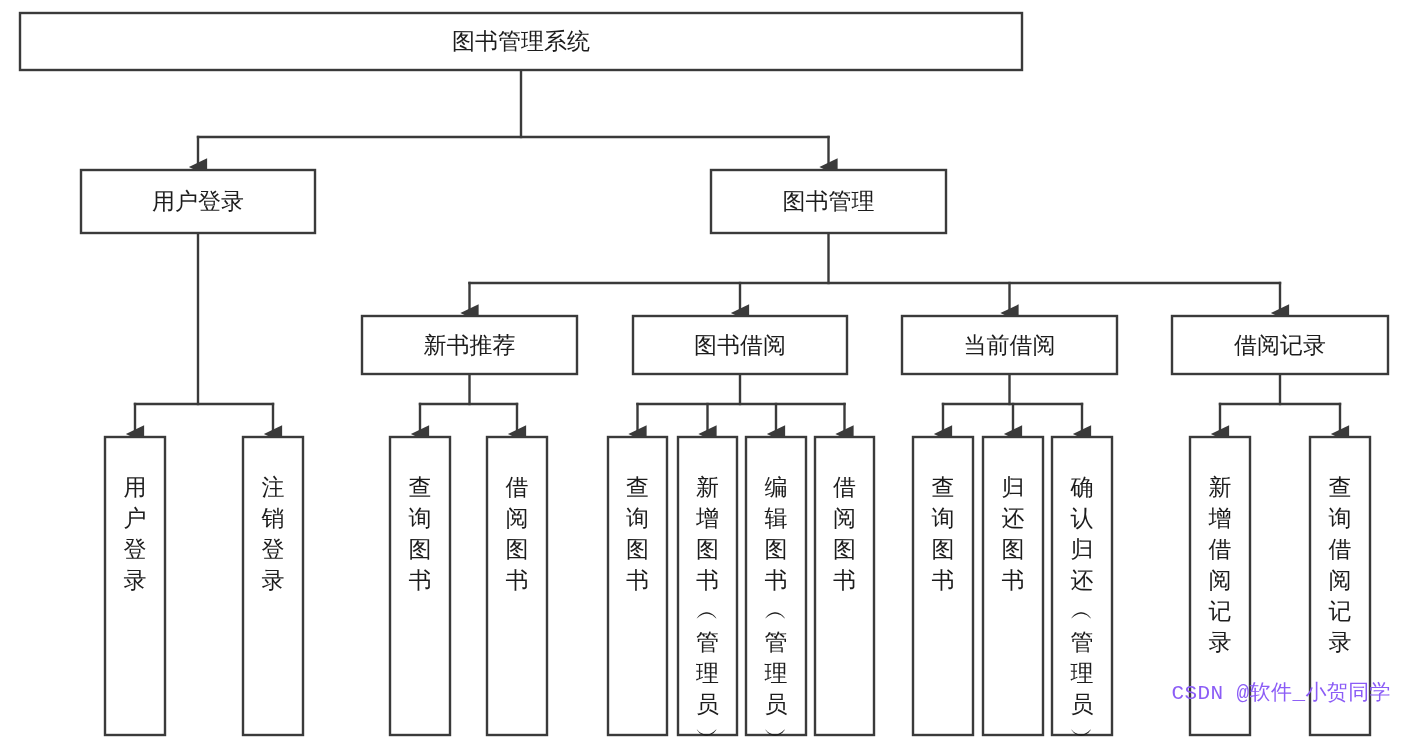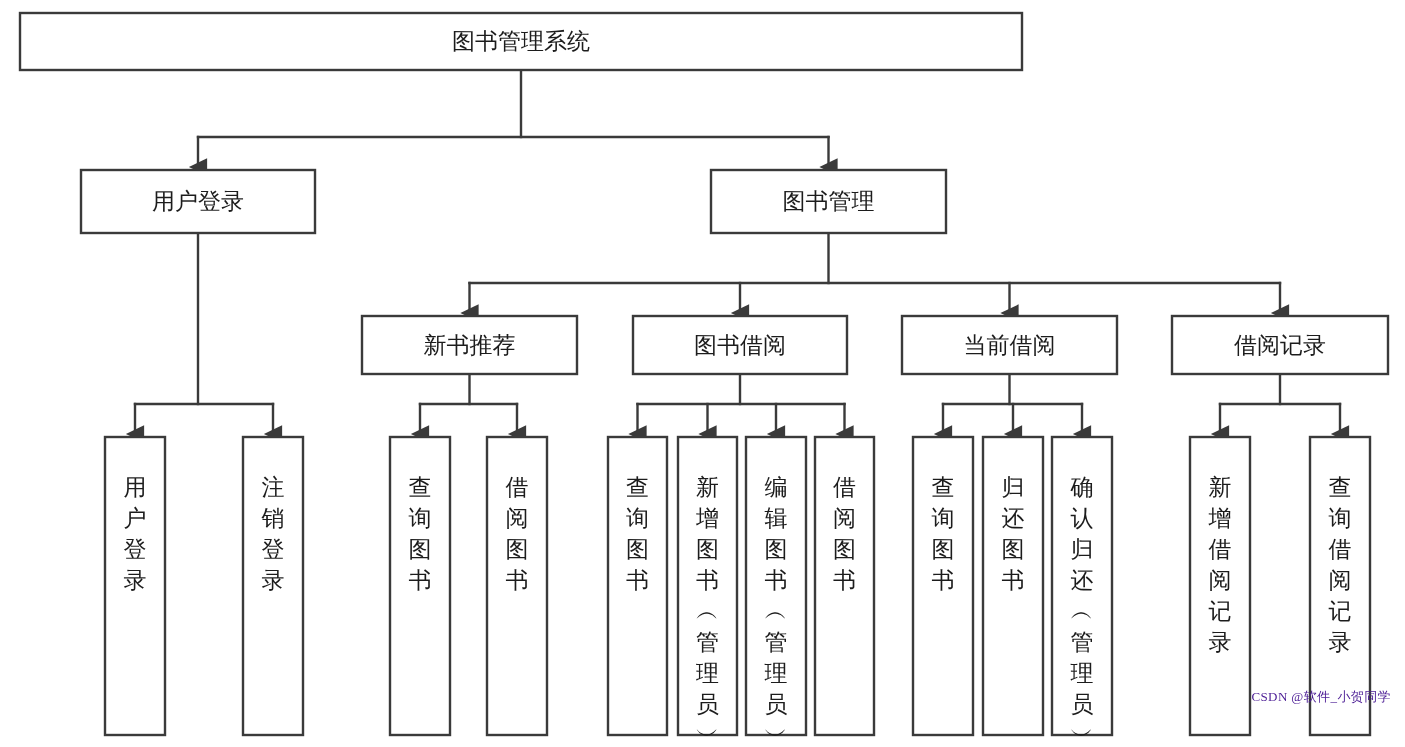--- a/index.html
+++ b/index.html
@@ -48,23 +48,23 @@
   .node-label-vertical {
     fill: #1c1c1c;
     font-family: "DejaVu Sans", "Liberation Sans", sans-serif;
     font-size: 23px;
     text-anchor: middle;
   }
   .watermark {
     position: absolute;
     right: 14px;
     bottom: 6px;
-    font-family: Liberation Serif, serif;
-    font-size: 13px;
-    color: #4c1d95;
+    font-family: Liberation Mono, monospace;
+    font-size: 21px;
+    color: #8b5cf6;
     letter-spacing: 0.4px;
     white-space: nowrap;
     pointer-events: none;
   }
 </style>
 </head>
 <body>
 
 <div id="diagram-root">
   <svg class="flow" viewBox="0 0 1405 747">

